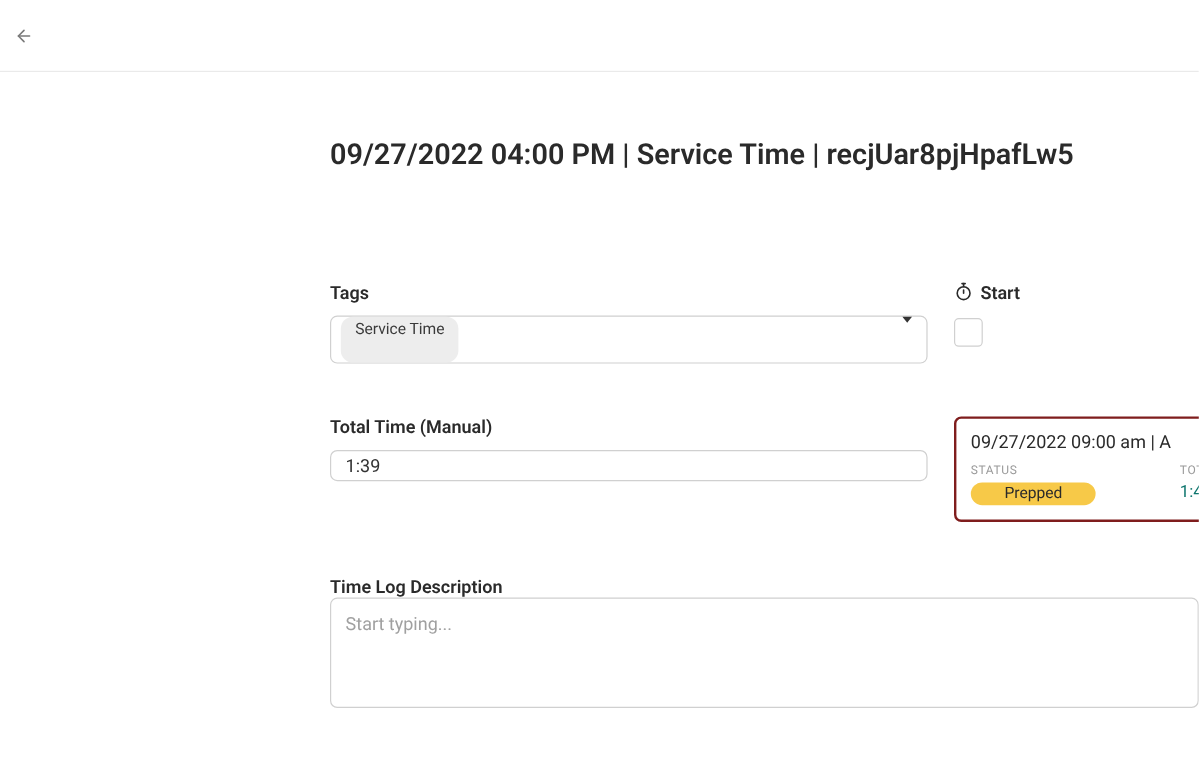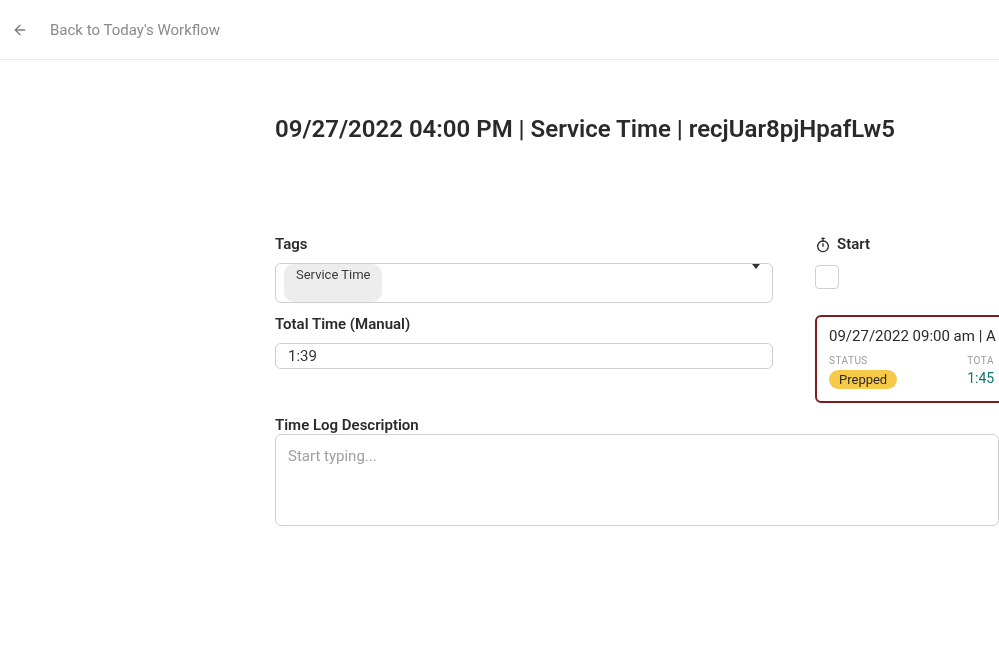--- a/index.html
+++ b/index.html
@@ -43,36 +43,36 @@
       padding: 55px 0 0 275px;
     }
     .page-title {
       font-size: 24px;
       font-weight: 600;
       color: #2a2a2a;
       margin-bottom: 92px;
     }
     .form-row {
       display: flex;
-      gap: 42px;
-      margin-bottom: 12px;
+      gap: 22px;
+      margin-bottom: 44px;
     }
     .form-group {
       display: flex;
       flex-direction: column;
     }
     .form-label {
       font-size: 15px;
       font-weight: 600;
       color: #2a2a2a;
       margin-bottom: 10px;
     }
     .start-label-wrap {
       display: flex;
-      align-items: flex-end;
+      align-items: flex-start;
       gap: 6px;
     }
     .stopwatch-icon {
       width: 16px;
       height: 16px;
     }
     .tags-select {
       width: 498px;
       height: 40px;
       border: 1px solid #d0d0d0;
@@ -141,21 +141,21 @@
       font-size: 10px;
       letter-spacing: 0.5px;
       color: #9a9a9a;
       text-transform: uppercase;
     }
     .status-badge {
       background: #f7c948;
       color: #2a2a2a;
       font-size: 13px;
       border-radius: 10px;
-      padding: 2px 10px;
+      padding: 2px 28px;
       width: fit-content;
     }
     .meta-value {
       font-size: 14px;
       color: #0f766e;
     }
     .desc-label {
       font-size: 15px;
       font-weight: 600;
       color: #2a2a2a;
@@ -181,21 +181,20 @@
 </head>
 <body>
 
 <div class="topbar">
   <div class="back-arrow">
     <svg viewBox="0 0 24 24" width="16" height="16" fill="none" stroke="currentColor" stroke-width="2" stroke-linecap="round" stroke-linejoin="round">
       <line x1="19" y1="12" x2="5" y2="12"></line>
       <polyline points="12 19 5 12 12 5"></polyline>
     </svg>
   </div>
-  <span class="back-link">Back to Today's Workflow</span>
 </div>
 
 <div class="content">
   <h1 class="page-title">09/27/2022 04:00 PM | Service Time | recjUar8pjHpafLw5</h1>
 
   <div class="form-row">
     <div class="form-group">
       <label class="form-label">Tags</label>
       <div class="tags-select">
         <span class="tag-chip">Service Time</span>

